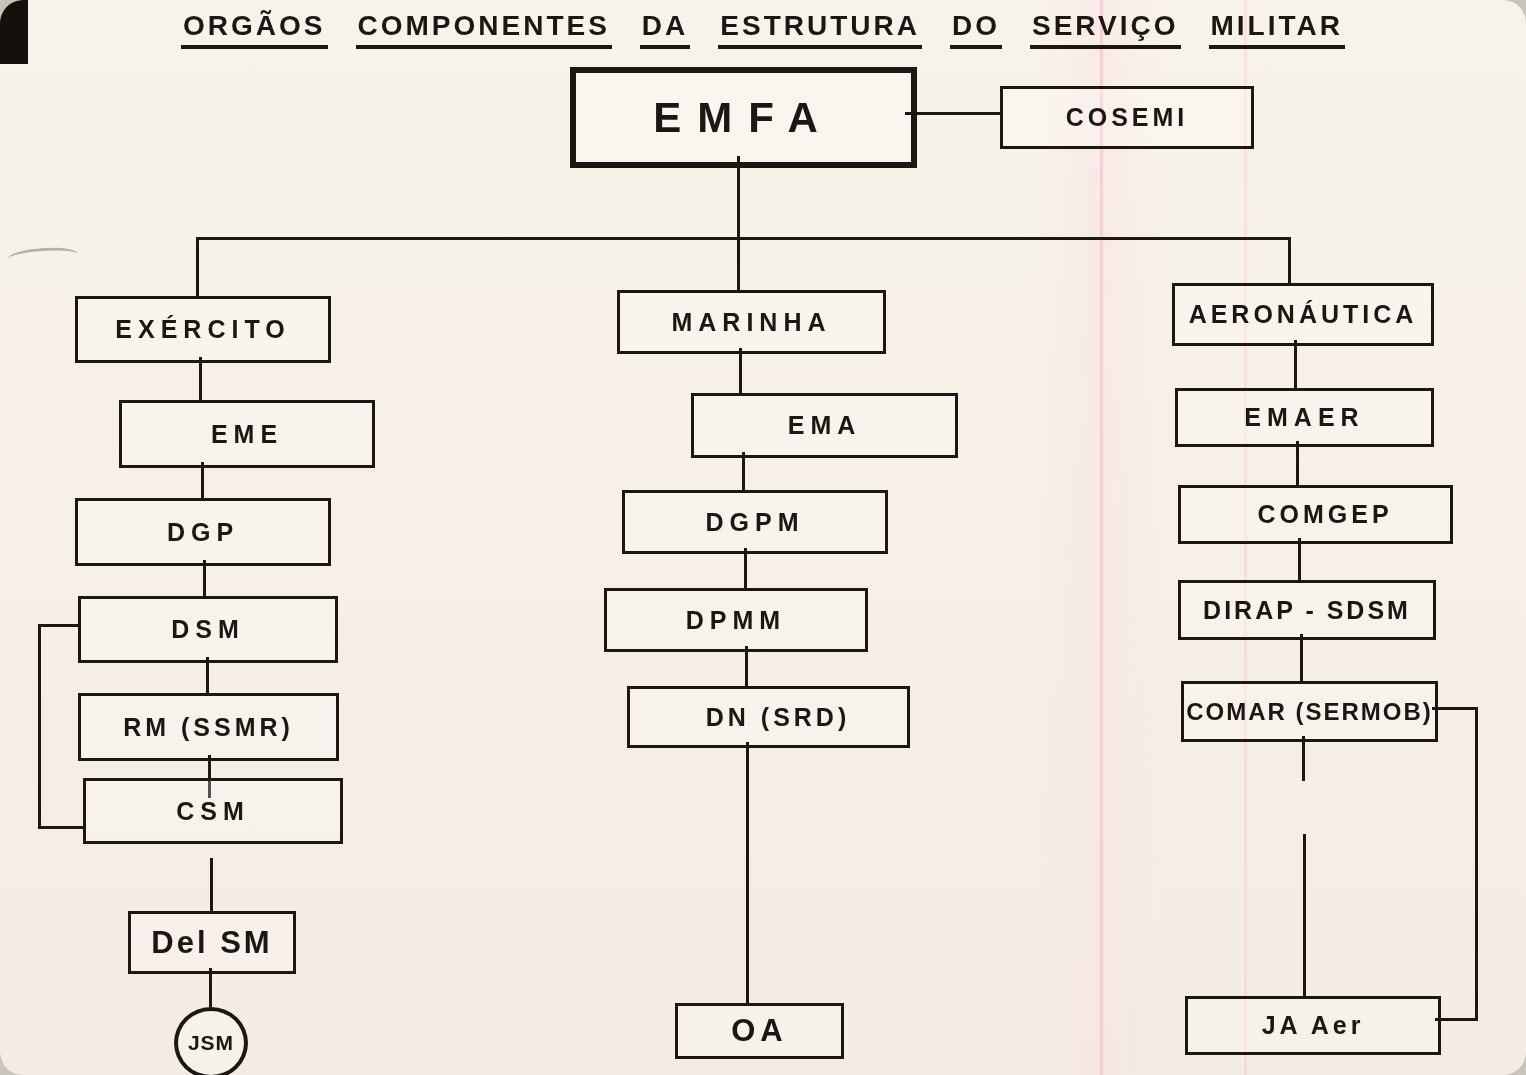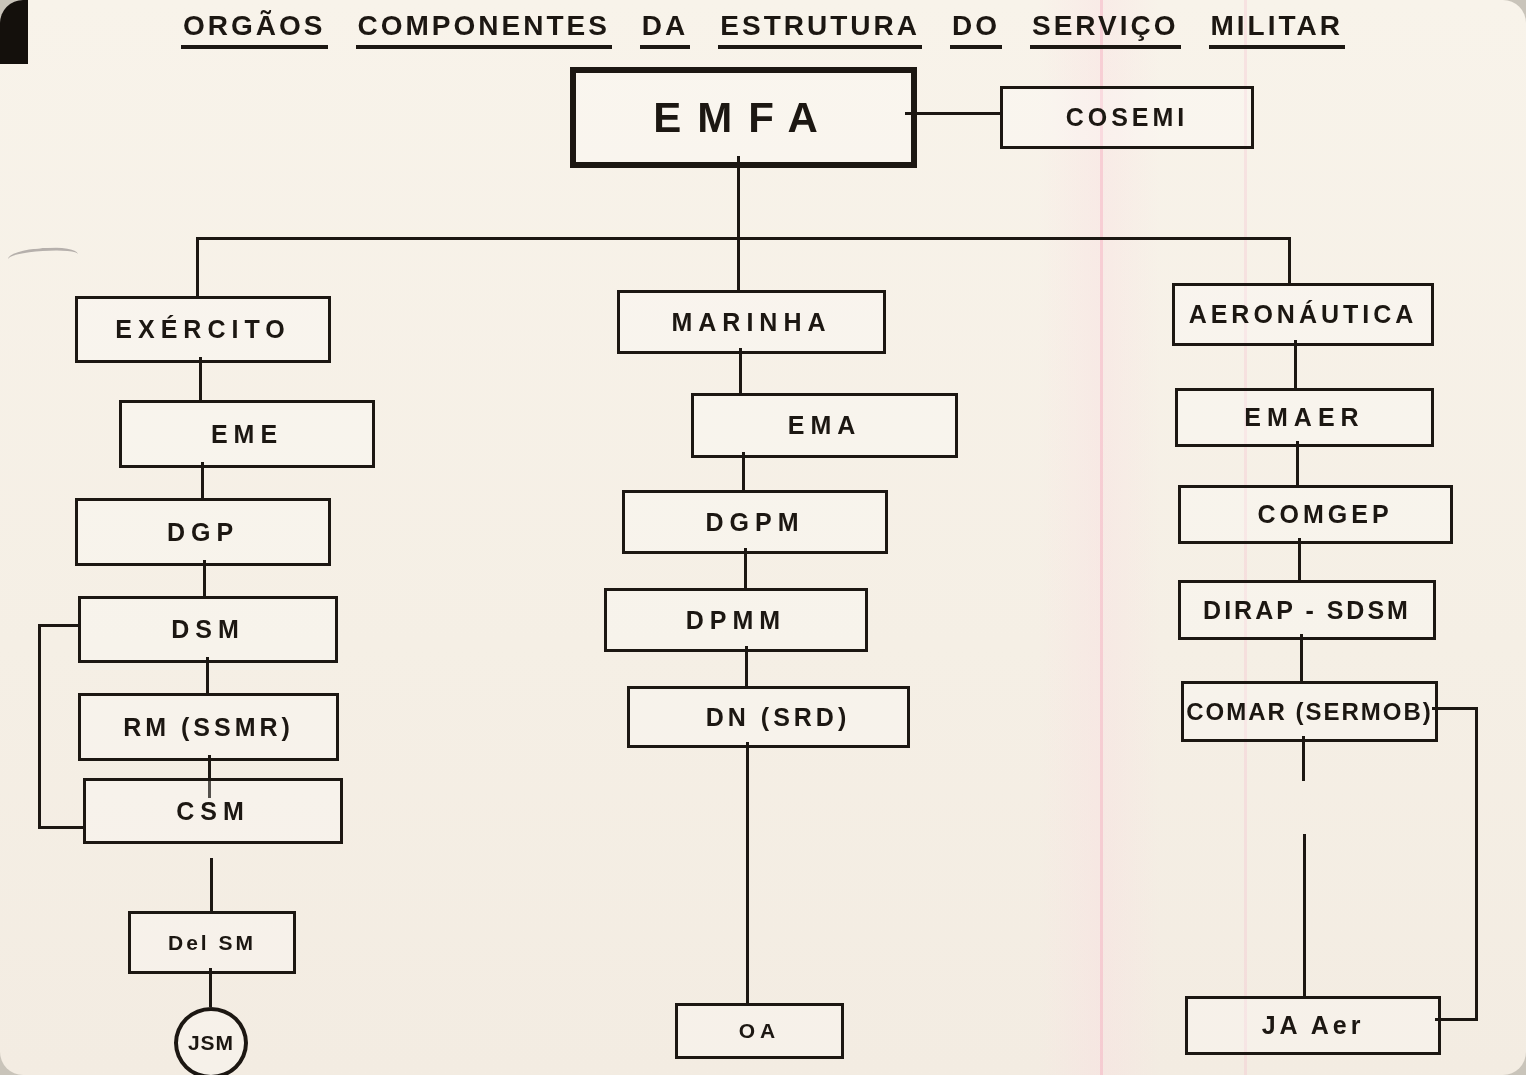--- a/index.html
+++ b/index.html
@@ -26,21 +26,21 @@
   .tw { display:inline-block; margin:0 14px; padding:0 2px 3px 2px;
         border-bottom:4px solid #1c1712;
         font-size:28px; font-weight:700; letter-spacing:3px; }
 
   
   .box { position:absolute; border:3px solid #1c1712;
          display:flex; align-items:center; justify-content:center;
          font-weight:700; font-size:25px; letter-spacing:6px; white-space:nowrap;
          background:rgba(255,255,255,.25); }
   .box.root { border-width:6px; font-size:42px; letter-spacing:16px; }
-  .box.small { font-size:21px; letter-spacing:3px; }
+  .box.small { font-size:31px; letter-spacing:3px; }
   .box.circle { border-radius:50%; border-width:4px; font-size:21px; letter-spacing:1px; }
 
   
   .line { position:absolute; background:#1c1712; }
   .v { width:3px; }
   .h { height:3px; }
 </style>
 </head>
 <body>
 

